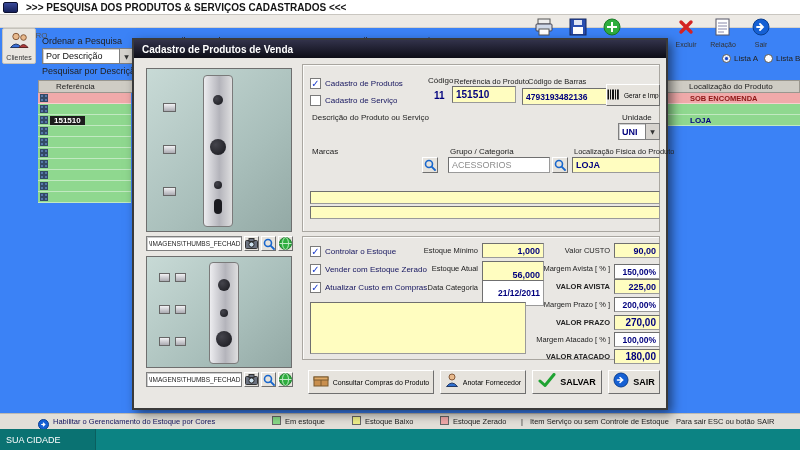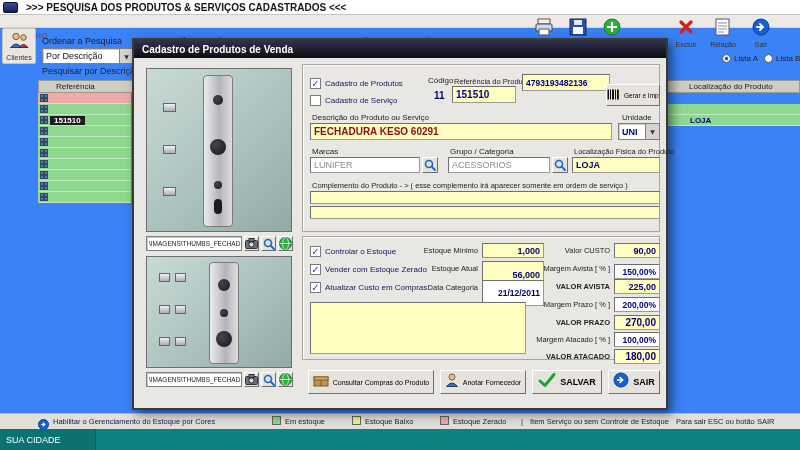--- a/index.html
+++ b/index.html
@@ -276,20 +276,23 @@
       <svg width="8" height="8">
         <g fill="#5577aa" stroke="#334a66">
           <rect x="0.5" y="0.5" width="3" height="3"></rect>
           <rect x="4.5" y="0.5" width="3" height="3"></rect>
           <rect x="0.5" y="4.5" width="3" height="3"></rect>
           <rect x="4.5" y="4.5" width="3" height="3"></rect>
         </g>
       </svg>
     </div>
 
+  <div class="abs rowR rpink" style="top:93px">
+    <span class="nw" style="font-size:7.5px;font-weight:bold;color:#8d1414">SOB ENCOMENDA</span>
+  </div>
   <div class="abs rowR rgreen" style="top:104px"></div>
   <div class="abs rowR rgreen" style="top:115px">
     <span class="nw" style="font-size:8px;font-weight:bold;color:#00007e">LOJA</span>
   </div>
 
   <div class="abs legendbar"></div>
   <span class="abs" style="left:38px;top:416px"><svg width="11" height="11">
         <circle cx="5.5" cy="5.5" r="5" fill="#1560d4" stroke="#0b3f8f"></circle>
         <path d="M3.2 5.5 h3.2 M4.9 3.7 l1.9 1.8 -1.9 1.8" stroke="#fff" stroke-width="1.2" fill="none"></path>
       </svg></span>
@@ -392,65 +395,62 @@
       <span class="chklbl nw">Cadastro de Serviço</span>
     </div>
 
     <div class="abs lbl8 nw" style="left:294px;top:36px">Código</div>
     <div class="abs nw" style="left:300px;top:50px;font-size:10px;font-weight:bold;color:#00007e">11</div>
 
     <div class="abs lbl75 nw" style="left:320px;top:37px">Referência do Produto</div>
     <div class="abs field nw" style="left:318px;top:46px;width:64px;height:17px;font-size:10px">151510</div>
 
     <div class="abs lbl75 nw" style="left:394px;top:37px">Código de Barras</div>
-    <div class="abs field nw" style="left:388px;top:34px;width:88px;height:17px;font-size:8.5px">4793193482136</div>
+    <div class="abs field nw" style="left:388px;top:48px;width:88px;height:17px;font-size:8.5px">4793193482136</div>
 
     <div class="abs btn" style="left:472px;top:44px;width:54px;height:22px">
       <span><svg width="13" height="11">
             <g fill="#111">
               <rect x="0.5" y="0.5" width="1.5" height="10"></rect>
               <rect x="3" y="0.5" width="1" height="10"></rect>
               <rect x="5" y="0.5" width="2" height="10"></rect>
               <rect x="8" y="0.5" width="1" height="10"></rect>
               <rect x="10" y="0.5" width="1.8" height="10"></rect>
             </g>
           </svg></span>
       <span class="nw" style="font-size:6.5px">Gerar e Imprimi</span>
     </div>
 
     <div class="abs lbl8 nw" style="left:178px;top:73px">Descrição do Produto ou Serviço</div>
-    <div class="abs field maroon nw" style="left:176px;top:83px;width:302px;height:17px;font-size:10px">FECHADURA KESO 60291</div>
     <div class="abs lbl8 nw" style="left:488px;top:73px">Unidade</div>
     <div class="abs dropdown" style="left:484px;top:83px;width:42px;height:17px">
       <span class="val" style="font-weight:bold;color:#00007e">UNI</span>
       <span class="arr">▼</span>
     </div>
 
     <div class="abs lbl8 nw" style="left:178px;top:107px">Marcas</div>
-    <div class="abs field white graytxt nw" style="left:176px;top:117px;width:110px;height:16px;font-size:9px">LUNIFER</div>
     <div class="abs minibtn" style="left:288px;top:117px;width:16px;height:16px">
         <svg width="12" height="12">
           <circle cx="5" cy="5" r="3.5" fill="none" stroke="#1866cc" stroke-width="1.6"></circle>
           <line x1="7.6" y1="7.6" x2="11" y2="11" stroke="#1866cc" stroke-width="1.8" stroke-linecap="round"></line>
         </svg>
       </div>
 
     <div class="abs lbl8 nw" style="left:316px;top:107px">Grupo / Categoria</div>
     <div class="abs field white graytxt nw" style="left:314px;top:117px;width:102px;height:16px;font-size:9px">ACESSORIOS</div>
     <div class="abs minibtn" style="left:418px;top:117px;width:16px;height:16px">
         <svg width="12" height="12">
           <circle cx="5" cy="5" r="3.5" fill="none" stroke="#1866cc" stroke-width="1.6"></circle>
           <line x1="7.6" y1="7.6" x2="11" y2="11" stroke="#1866cc" stroke-width="1.8" stroke-linecap="round"></line>
         </svg>
       </div>
 
     <div class="abs lbl75 nw" style="left:440px;top:107px">Localização Física do Produto</div>
     <div class="abs field nw" style="left:438px;top:117px;width:88px;height:16px;font-size:9px">LOJA</div>
 
-    <div class="abs lbl75 nw" style="left:178px;top:141px">Complemento do Produto  - &gt;   ( esse complemento irá aparecer somente em ordem de serviço )</div>
     <div class="abs field" style="left:176px;top:151px;width:350px;height:13px"></div>
     <div class="abs field" style="left:176px;top:166px;width:350px;height:13px"></div>
 
     <div class="abs gbox" style="left:168px;top:196px;width:358px;height:124px"></div>
 
     <div class="abs" style="left:176px;top:206px;display:flex;align-items:center;gap:4px">
       <span class="chkbox">
           <span class="chkmark">✓</span>
         </span>
       <span class="chklbl nw">Controlar o Estoque</span>

